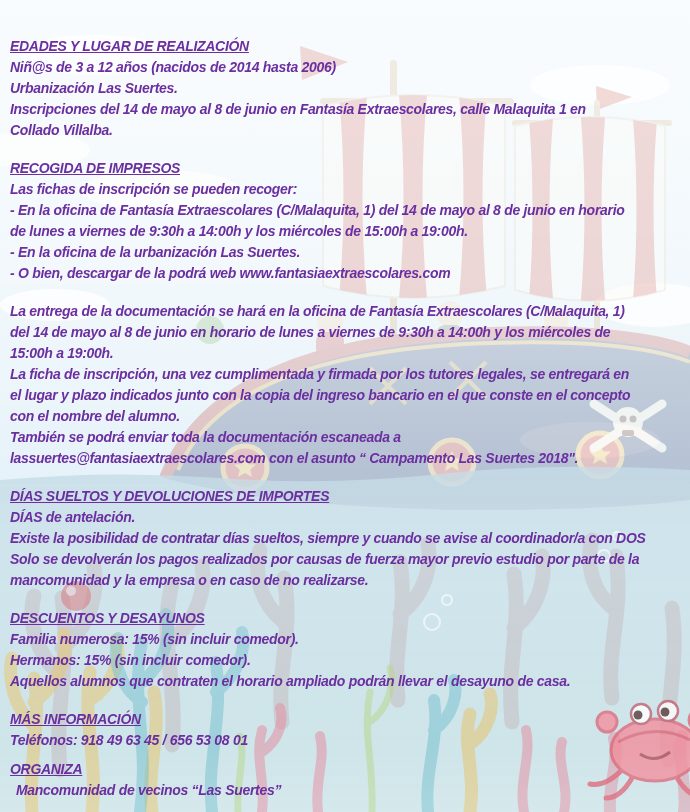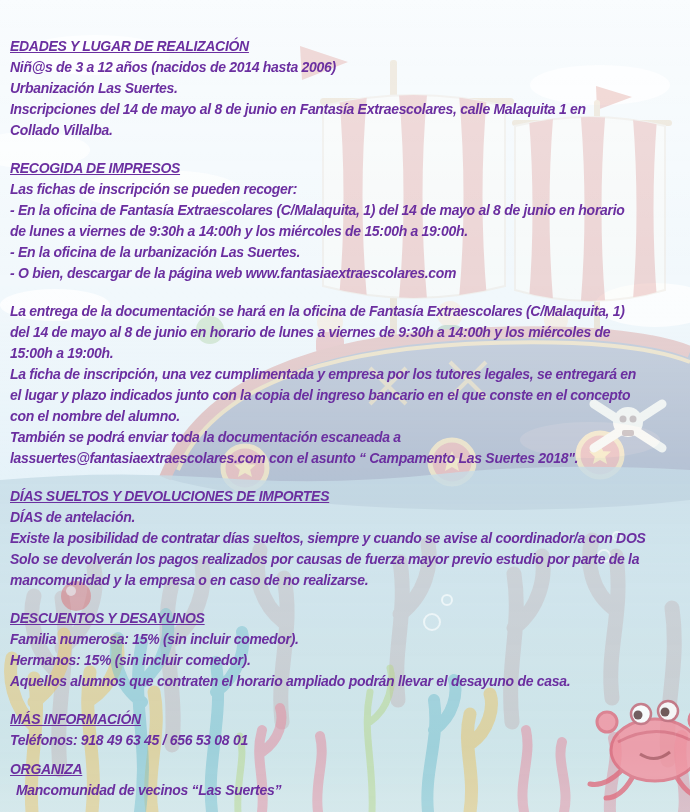--- a/index.html
+++ b/index.html
@@ -201,28 +201,28 @@
       <div class="line">Inscripciones del 14 de mayo al 8 de junio en Fantasía Extraescolares, calle Malaquita 1 en</div>
       <div class="line">Collado Villalba.</div>
     </div>
 
     <div class="sec">
       <div class="heading">RECOGIDA DE IMPRESOS</div>
       <div class="line">Las fichas de inscripción se pueden recoger:</div>
       <div class="line">- En la oficina de Fantasía Extraescolares (C/Malaquita, 1) del 14 de mayo al 8 de junio en horario</div>
       <div class="line">de lunes a viernes de 9:30h a 14:00h y los miércoles de 15:00h a 19:00h.</div>
       <div class="line">- En la oficina de la urbanización Las Suertes.</div>
-      <div class="line">- O bien, descargar de la página web www.fantasiaextraescolares.com</div>
+      <div class="line">- O bien, descargar de la podrá web www.fantasiaextraescolares.com</div>
     </div>
 
     <div class="sec">
       <div class="line">La entrega de la documentación se hará en la oficina de Fantasía Extraescolares (C/Malaquita, 1)</div>
       <div class="line">del 14 de mayo al 8 de junio en horario de lunes a viernes de 9:30h a 14:00h y los miércoles de</div>
       <div class="line">15:00h a 19:00h.</div>
-      <div class="line">La ficha de inscripción, una vez cumplimentada y empresa por los tutores legales, se entregará en</div>
+      <div class="line">La ficha de inscripción, una vez cumplimentada y firmada por los tutores legales, se entregará en</div>
       <div class="line">el lugar y plazo indicados junto con la copia del ingreso bancario en el que conste en el concepto</div>
       <div class="line">con el nombre del alumno.</div>
       <div class="line">También se podrá enviar toda la documentación escaneada a</div>
       <div class="line">lassuertes@fantasiaextraescolares.com con el asunto “ Campamento Las Suertes 2018".</div>
     </div>
 
     <div class="sec">
       <div class="heading">DÍAS SUELTOS Y DEVOLUCIONES DE IMPORTES</div>
       <div class="line">DÍAS de antelación.</div>
       <div class="line">Existe la posibilidad de contratar días sueltos, siempre y cuando se avise al coordinador/a con DOS</div>

